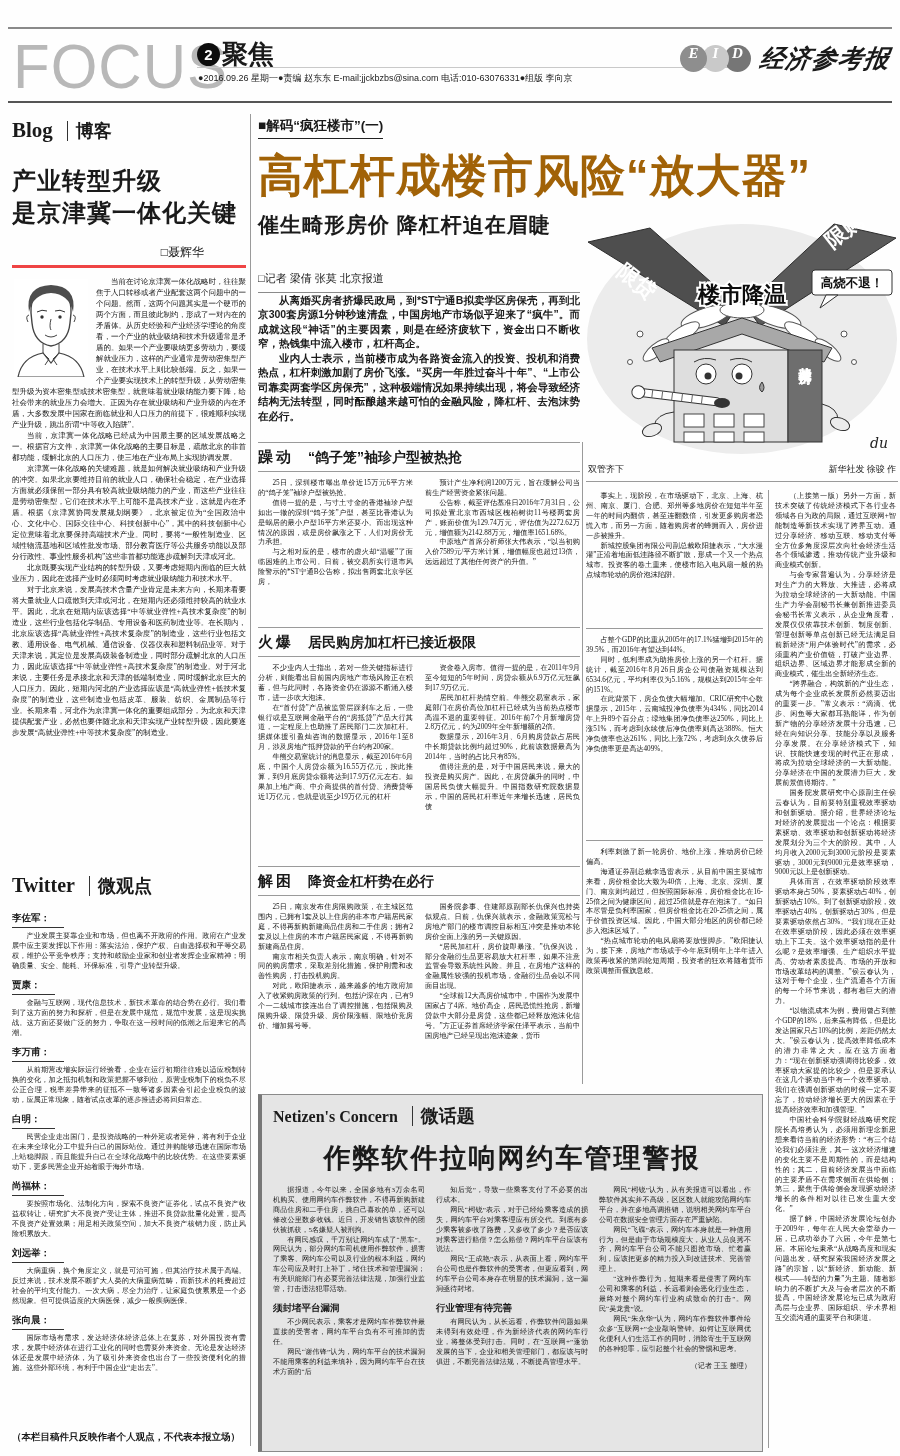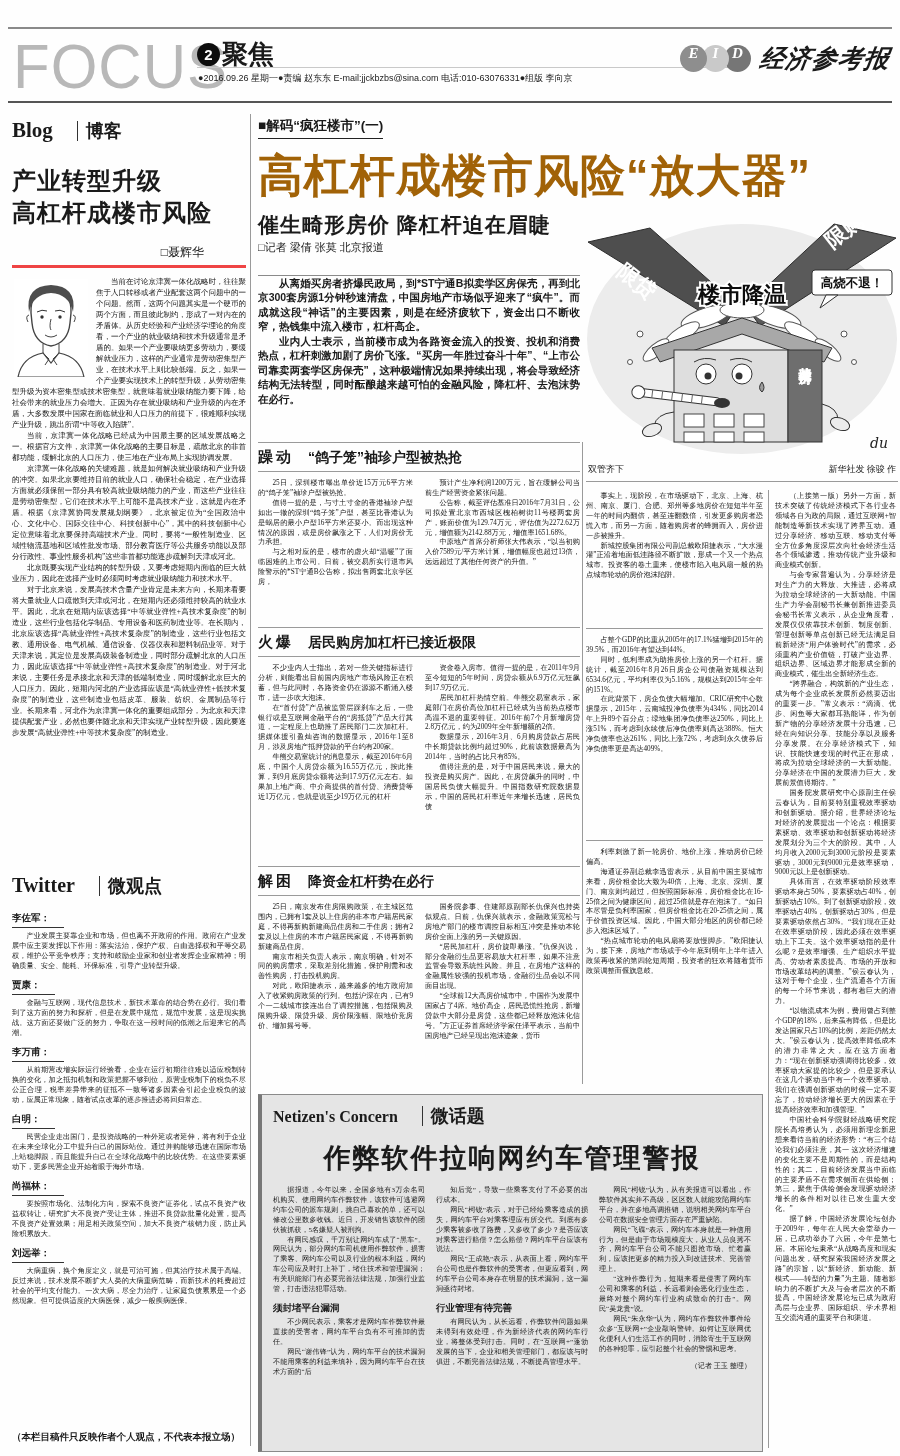--- a/index.html
+++ b/index.html
@@ -22,37 +22,37 @@
            font:italic bold 15px "Liberation Serif",serif;}
   .c1{background:#8e8e8e;z-index:3;} .c2{background:#c9c9c9;margin-left:-5px;z-index:2;} .c3{background:#767676;margin-left:-5px;z-index:1;}
   .papername{font:bold 25px "DejaVu Serif",serif;font-style:italic;margin-left:9px;transform:skewX(-8deg);letter-spacing:1px;}
   .vr{position:absolute;border-left:1px solid #9a9a9a;width:0;}
   #vr-left{left:250px;top:114px;height:1332px;}
   #vr-mid{left:582px;top:442px;height:642px;}
   #vr-right{left:768px;top:490px;height:958px;}
   
   .leftcol{position:absolute;left:12px;top:118px;width:234px;height:1330px;overflow:hidden;}
   .blog-head{font-size:21px;font-weight:bold;}
-  .cn-tag{border-left:1.5px solid #333;margin-left:24px;padding-left:8px;font-family:"Liberation Sans",sans-serif;font-size:18px;font-weight:bold;}
+  .cn-tag{border-left:1.5px solid #333;margin-left:14px;padding-left:8px;font-family:"Liberation Sans",sans-serif;font-size:18px;font-weight:bold;}
   .blog-title{margin-top:22px;font-size:24px;font-weight:bold;line-height:1.35;letter-spacing:1px;}
   .blog-author{margin:14px 0 8px;padding:0 42px 4px 0;border-bottom:3px solid #ef4444;font-size:12px;text-align:right;font-family:"Liberation Sans",sans-serif;}
   .portrait{float:left;width:74px;height:98px;margin:3px 8px 3px 2px;}
   .blog-body p{font-size:7.5px;line-height:11px;color:#141414;}
   .twitter{position:absolute;top:756px;left:0;right:0;}
   .tw-head{font-size:20px;font-weight:bold;margin-bottom:6px;}
   .tw-name{font:bold 9.5px "Liberation Sans",sans-serif;border-bottom:1px solid #333;display:inline-block;
            padding:0 14px 2px 0;margin:8px 0 3px;}
   .tw-text{font-size:7.2px;line-height:10px;}
   .col-footer{position:absolute;bottom:4px;left:0;right:0;font:bold 9.5px "Liberation Sans",sans-serif;white-space:nowrap;}
   
   .main{position:absolute;left:258px;top:116px;width:638px;}
   .kicker{display:inline-block;font:bold 13.5px "Liberation Sans",sans-serif;border-bottom:1.5px solid #222;padding-bottom:3px;}
   .headline{margin-top:12px;font:bold 45px/1.1 "Liberation Sans",sans-serif;letter-spacing:1px;color:#a16207;}
   .subhead{margin-top:10px;font:bold 21px "Liberation Sans",sans-serif;letter-spacing:1px;}
-  .byline{margin-top:1px;width:322px;font:11px "Liberation Sans",sans-serif;padding-bottom:20px;border-bottom:1px solid #8a8a8a;}
+  .byline{margin-top:32px;width:322px;font:11px "Liberation Sans",sans-serif;padding-bottom:6px;border-bottom:1px solid #8a8a8a;}
   .lead{width:322px;height:168px;overflow:hidden;font-weight:bold;}
   .lead p{font-family:"Liberation Sans",sans-serif;font-size:10.5px;line-height:14.5px;}
   .cartoon{position:absolute;left:328px;top:106px;width:312px;}
   .cartoon-cap{display:flex;justify-content:space-between;font-size:9px;padding:3px 2px 5px;border-bottom:1px solid #9a9a9a;}
   .sections{position:absolute;left:0;top:326px;width:322px;}
   .sec-head{border-top:1px solid #9a9a9a;border-bottom:1px solid #9a9a9a;padding:5px 0 4px;}
   .sec-tag{font:bold 15px "Liberation Sans",sans-serif;letter-spacing:3px;}
   .sec-title{font:bold 14px "Liberation Sans",sans-serif;margin-left:10px;}
   .sec-cols{display:flex;gap:12px;margin:7px 0 8px;overflow:hidden;}
   .sec-cols.h1{height:140px;} .sec-cols.h2{height:194px;} .sec-cols.h3{height:196px;}
@@ -94,21 +94,21 @@
   <div class="head-rule"></div>
 
   <div class="vr" id="vr-left"></div>
   <div class="vr" id="vr-mid"></div>
   <div class="vr" id="vr-right"></div>
 
   <aside class="leftcol">
     <div class="blog-head"><span>Blog</span><span class="cn-tag">博客</span></div>
     <div class="blog-title hei">
       <div>产业转型升级</div>
-      <div>高杠杆成楼市风险</div>
+      <div>是京津冀一体化关键</div>
     </div>
     <div class="blog-author">□聂辉华</div>
     <div class="blog-body">
       <svg class="portrait" viewBox="0 0 74 98">
         <rect x="0" y="0" width="74" height="98" fill="#ffffff"></rect>
         <path d="M17 34 Q16 10 37 9 Q58 10 57 34 L56 44 Q54 64 37 67 Q20 64 18 44 Z" fill="none" stroke="#444" stroke-width="1.4"></path>
         <path d="M15 33 Q11 7 37 6 Q63 7 59 33 Q55 15 37 14 Q19 15 15 33 Z" fill="#4d4d4d"></path>
         <path d="M15 36 q-4 1 -1 7 M59 36 q4 1 1 7" stroke="#444" fill="none"></path>
         <circle cx="28" cy="38" r="1.7" fill="#333"></circle>
           <circle cx="46" cy="38" r="1.7" fill="#333"></circle>
@@ -148,20 +148,24 @@
           <div class="tw-name">白明：</div>
           <p class="tw-text">民营企业走出国门，是投资战略的一种外延或者延伸，将有利于企业在未来全球化分工中提升自己的国际站位。通过并购能够迅速在国际市场上站稳脚跟，而且能提升自己在全球化战略中的比较优势。在这些要素驱动下，更多民营企业开始着眼于海外市场。</p>
         </div>
           <div>
           <div class="tw-name">尚福林：</div>
           <p class="tw-text">要按照市场化、法制化方向，探索不良资产证券化，试点不良资产收益权转让，研究扩大不良资产受让主体，推进不良贷款批量化处置，提高不良资产处置效果；用足相关政策空间，加大不良资产核销力度，防止风险积累放大。</p>
         </div>
           <div>
           <div class="tw-name">刘远举：</div>
           <p class="tw-text">大病重病，换个角度定义，就是可治可施，但其治疗技术属于高端。反过来说，技术发展不断扩大人类的大病重病范畴，而新技术的耗费超过社会的平均支付能力。一次大病，尽全力治疗，让家庭负债累累是一个必然现象。但可提供适度的大病医保，减少一般疾病医保。</p>
+        </div>
+          <div>
+          <div class="tw-name">张向晨：</div>
+          <p class="tw-text">国际市场有需求，发达经济体经济总体上在复苏，对外国投资有需求，发展中经济体在进行工业化的同时也需要外来资金。无论是发达经济体还是发展中经济体，为了吸引外来资金也出台了一些投资便利化的措施。这些外部环境，有利于中国企业“走出去”。</p>
         </div>
         </div>
     </div>
     <div class="col-footer">（本栏目稿件只反映作者个人观点，不代表本报立场）</div>
   </aside>
 
   <section class="main">
     <div class="kicker">■解码“疯狂楼市”(一)</div>
     <h1 class="headline" style="margin:12px 0 0;">高杠杆成楼市风险“放大器”</h1>
     <div class="subhead">催生畸形房价  降杠杆迫在眉睫</div>
@@ -316,21 +320,21 @@
       <p>中国社会科学院财经战略研究院院长高培勇认为，必须用新理念新思想来看待当前的经济形势：“有三个结论我们必须注意，其一 这次经济增速的变化主要不是周期性的，而是结构性的；其二，目前经济发展当中面临的主要矛盾不在需求侧而在供给侧；第三，聚焦于供给侧会发现驱动经济增长的条件相对以往已发生重大变化。”</p>
       <p>据了解，中国经济发展论坛创办于2009年，每年在人民大会堂举办一届，已成功举办了六届，今年是第七届。本届论坛秉承“从战略高度和现实问题出发，研究探索我国经济发展之路”的宗旨，以“新经济、新动能、新模式——转型的力量”为主题。随着影响力的不断扩大及与会者层次的不断提高，中国经济发展论坛已成为政府高层与企业界、国际组织、学术界相互交流沟通的重要平台和渠道。</p>
     </div>
 
   <div class="netizen">
     <div class="nz-head"><span>Netizen's Concern</span><span class="cn-tag">微话题</span></div>
     <div class="nz-title">作弊软件拉响网约车管理警报</div>
     <div class="nz-cols">
       <div class="nz-col">
         <div>
-            <p>据报道，今年以来，全国多地有3万余名司机购买、使用网约车作弊软件，该软件可逃避网约车公司的派车规则，挑自己喜欢的单，还可以修改公里数多收钱。近日，开发销售该软件的团伙被抓获，5名嫌疑人被刑拘。</p>
+            <p>据报道，今年以来，全国多地有3万余名司机购买、使用网约车作弊软件，不得再新购新建商品住房和二手住房，挑自己喜欢的单，还可以修改公里数多收钱。近日，开发销售该软件的团伙被抓获，5名嫌疑人被刑拘。</p>
             <p>有网民感叹，千万别让网约车成了“黑车”。网民认为，部分网约车司机使用作弊软件，损害了乘客、网约车公司以及行业的根本利益，网约车公司应及时打上补丁，堵住技术和管理漏洞；有关职能部门有必要完善法律法规，加强行业监管，打击违法犯罪活动。</p>
           </div>
         <div class="nz-sub">须封堵平台漏洞</div>
         <div>
             <p>不少网民表示，乘客才是网约车作弊软件最直接的受害者，网约车平台负有不可推卸的责任。</p>
             <p>网民“谢伟锋”认为，网约车平台的技术漏洞不能用乘客的利益来填补，因为网约车平台在技术方面的“后</p>
           </div>
       </div>
       <div class="nz-col">
         <div>

